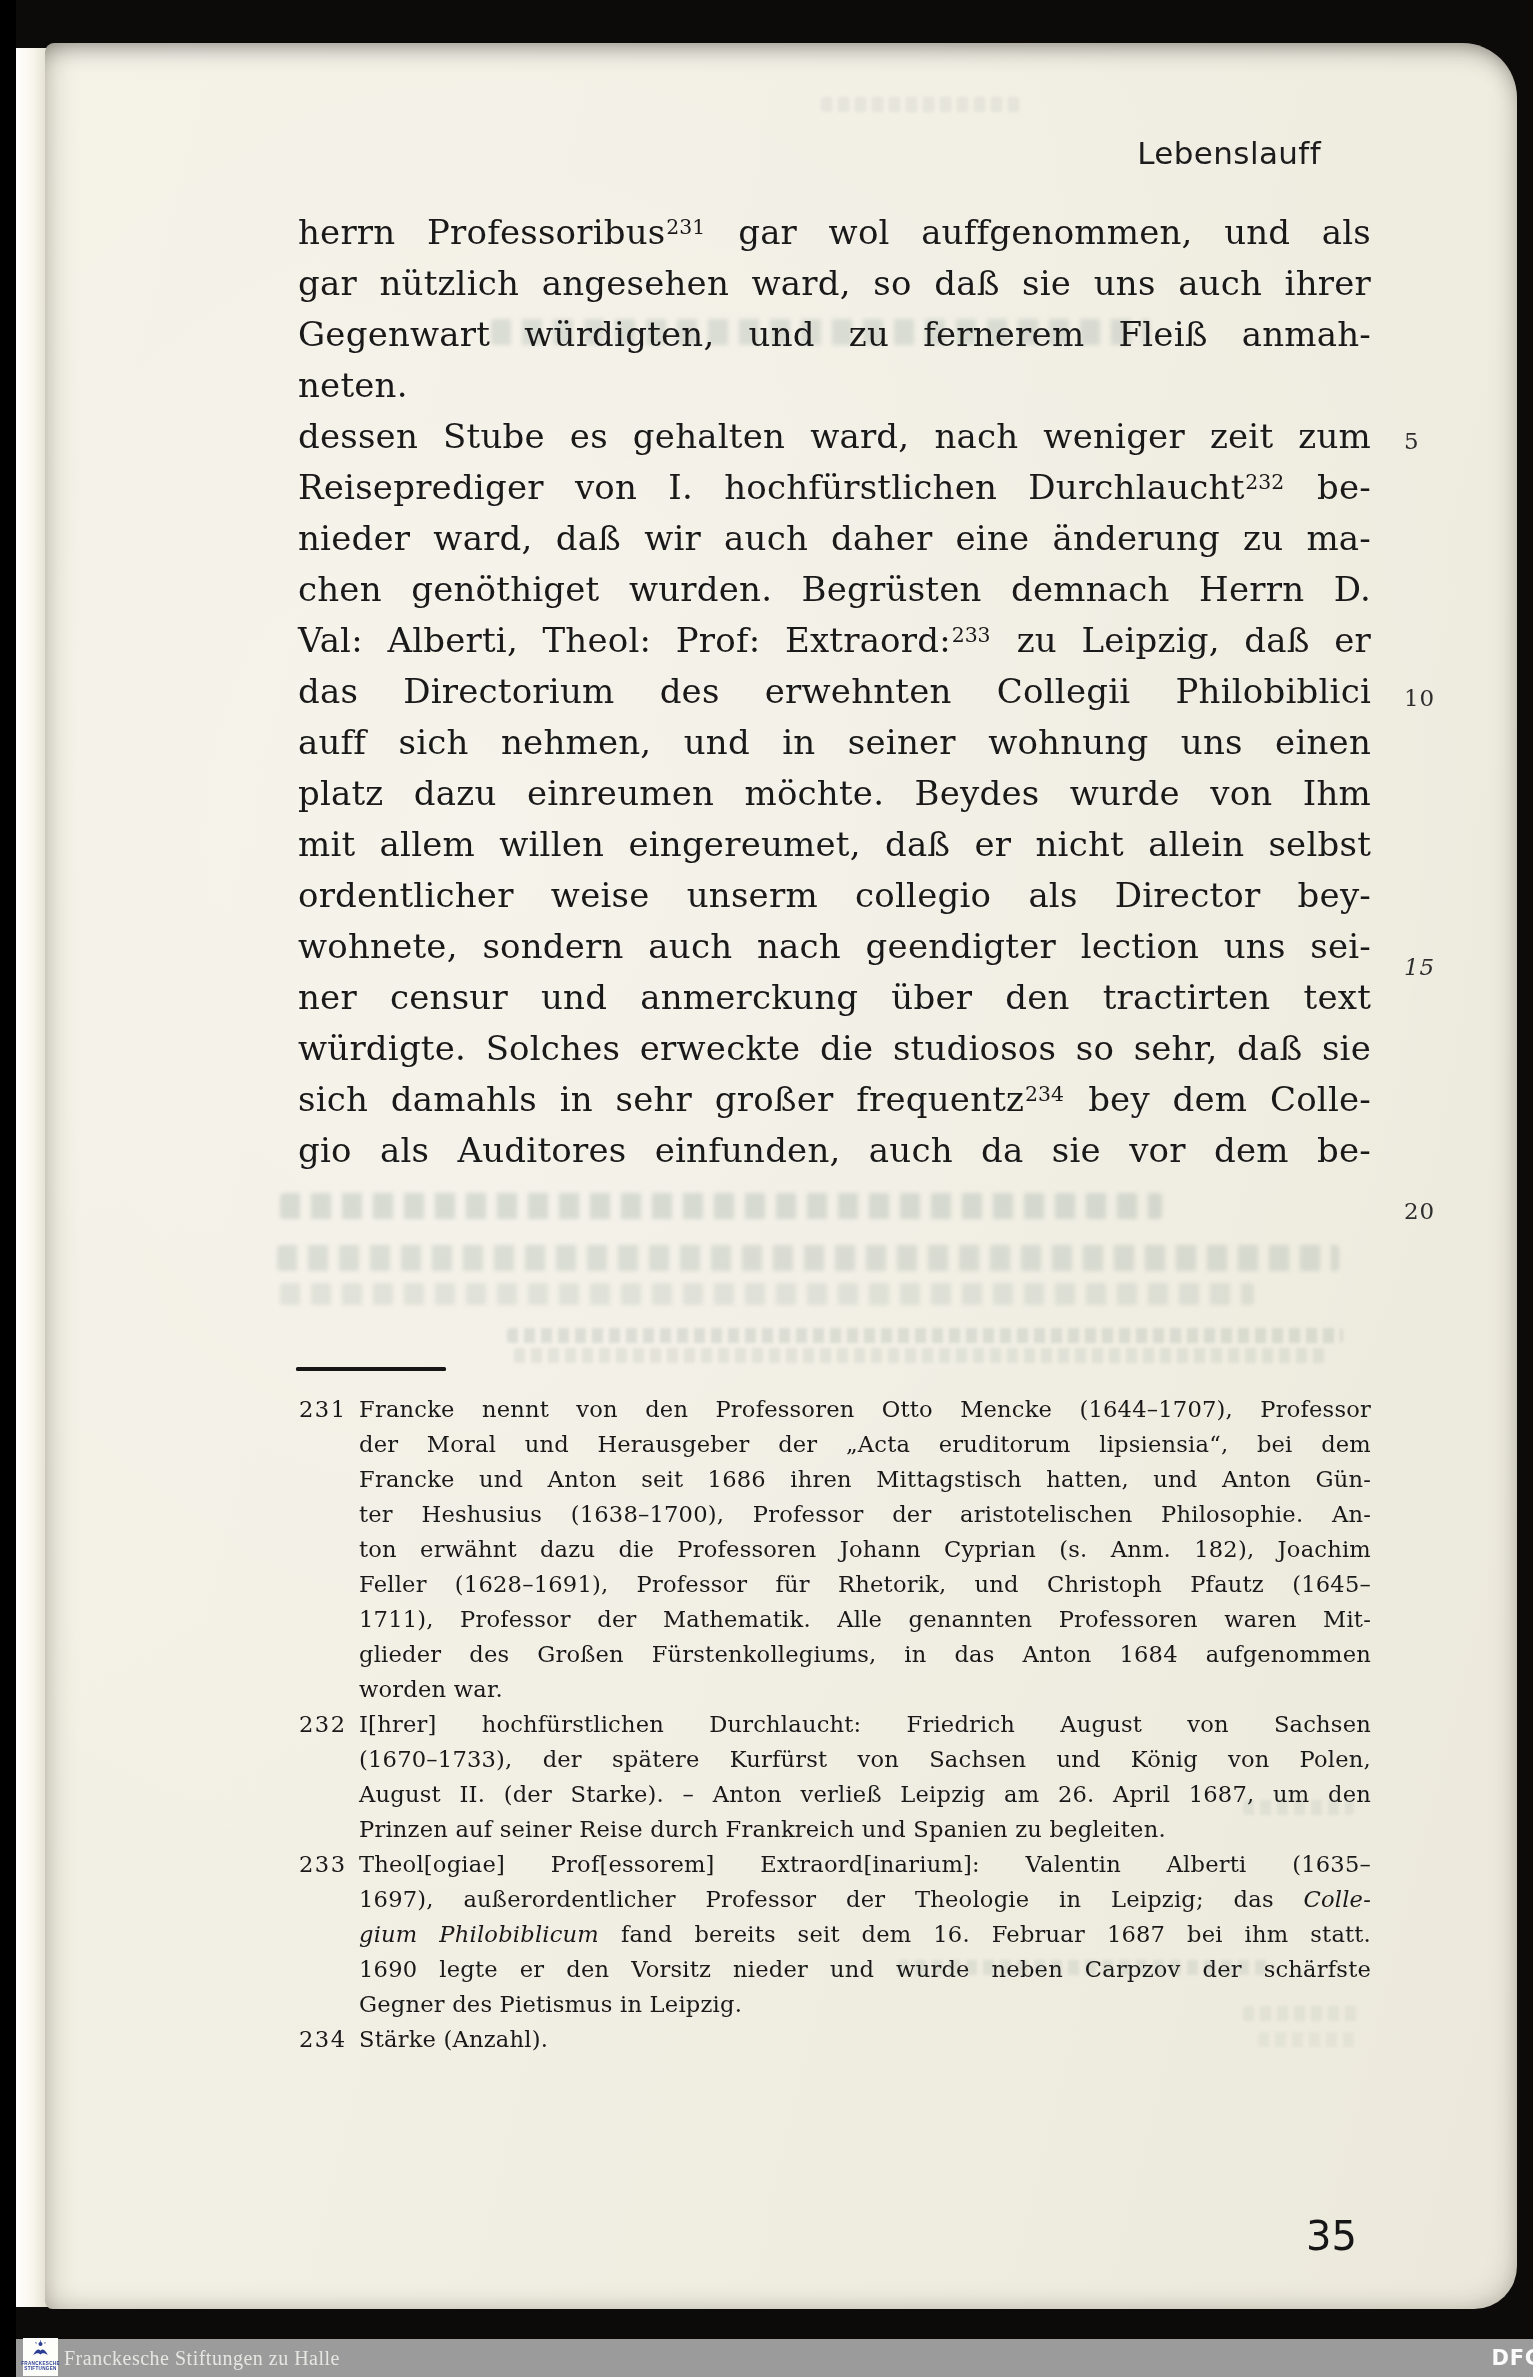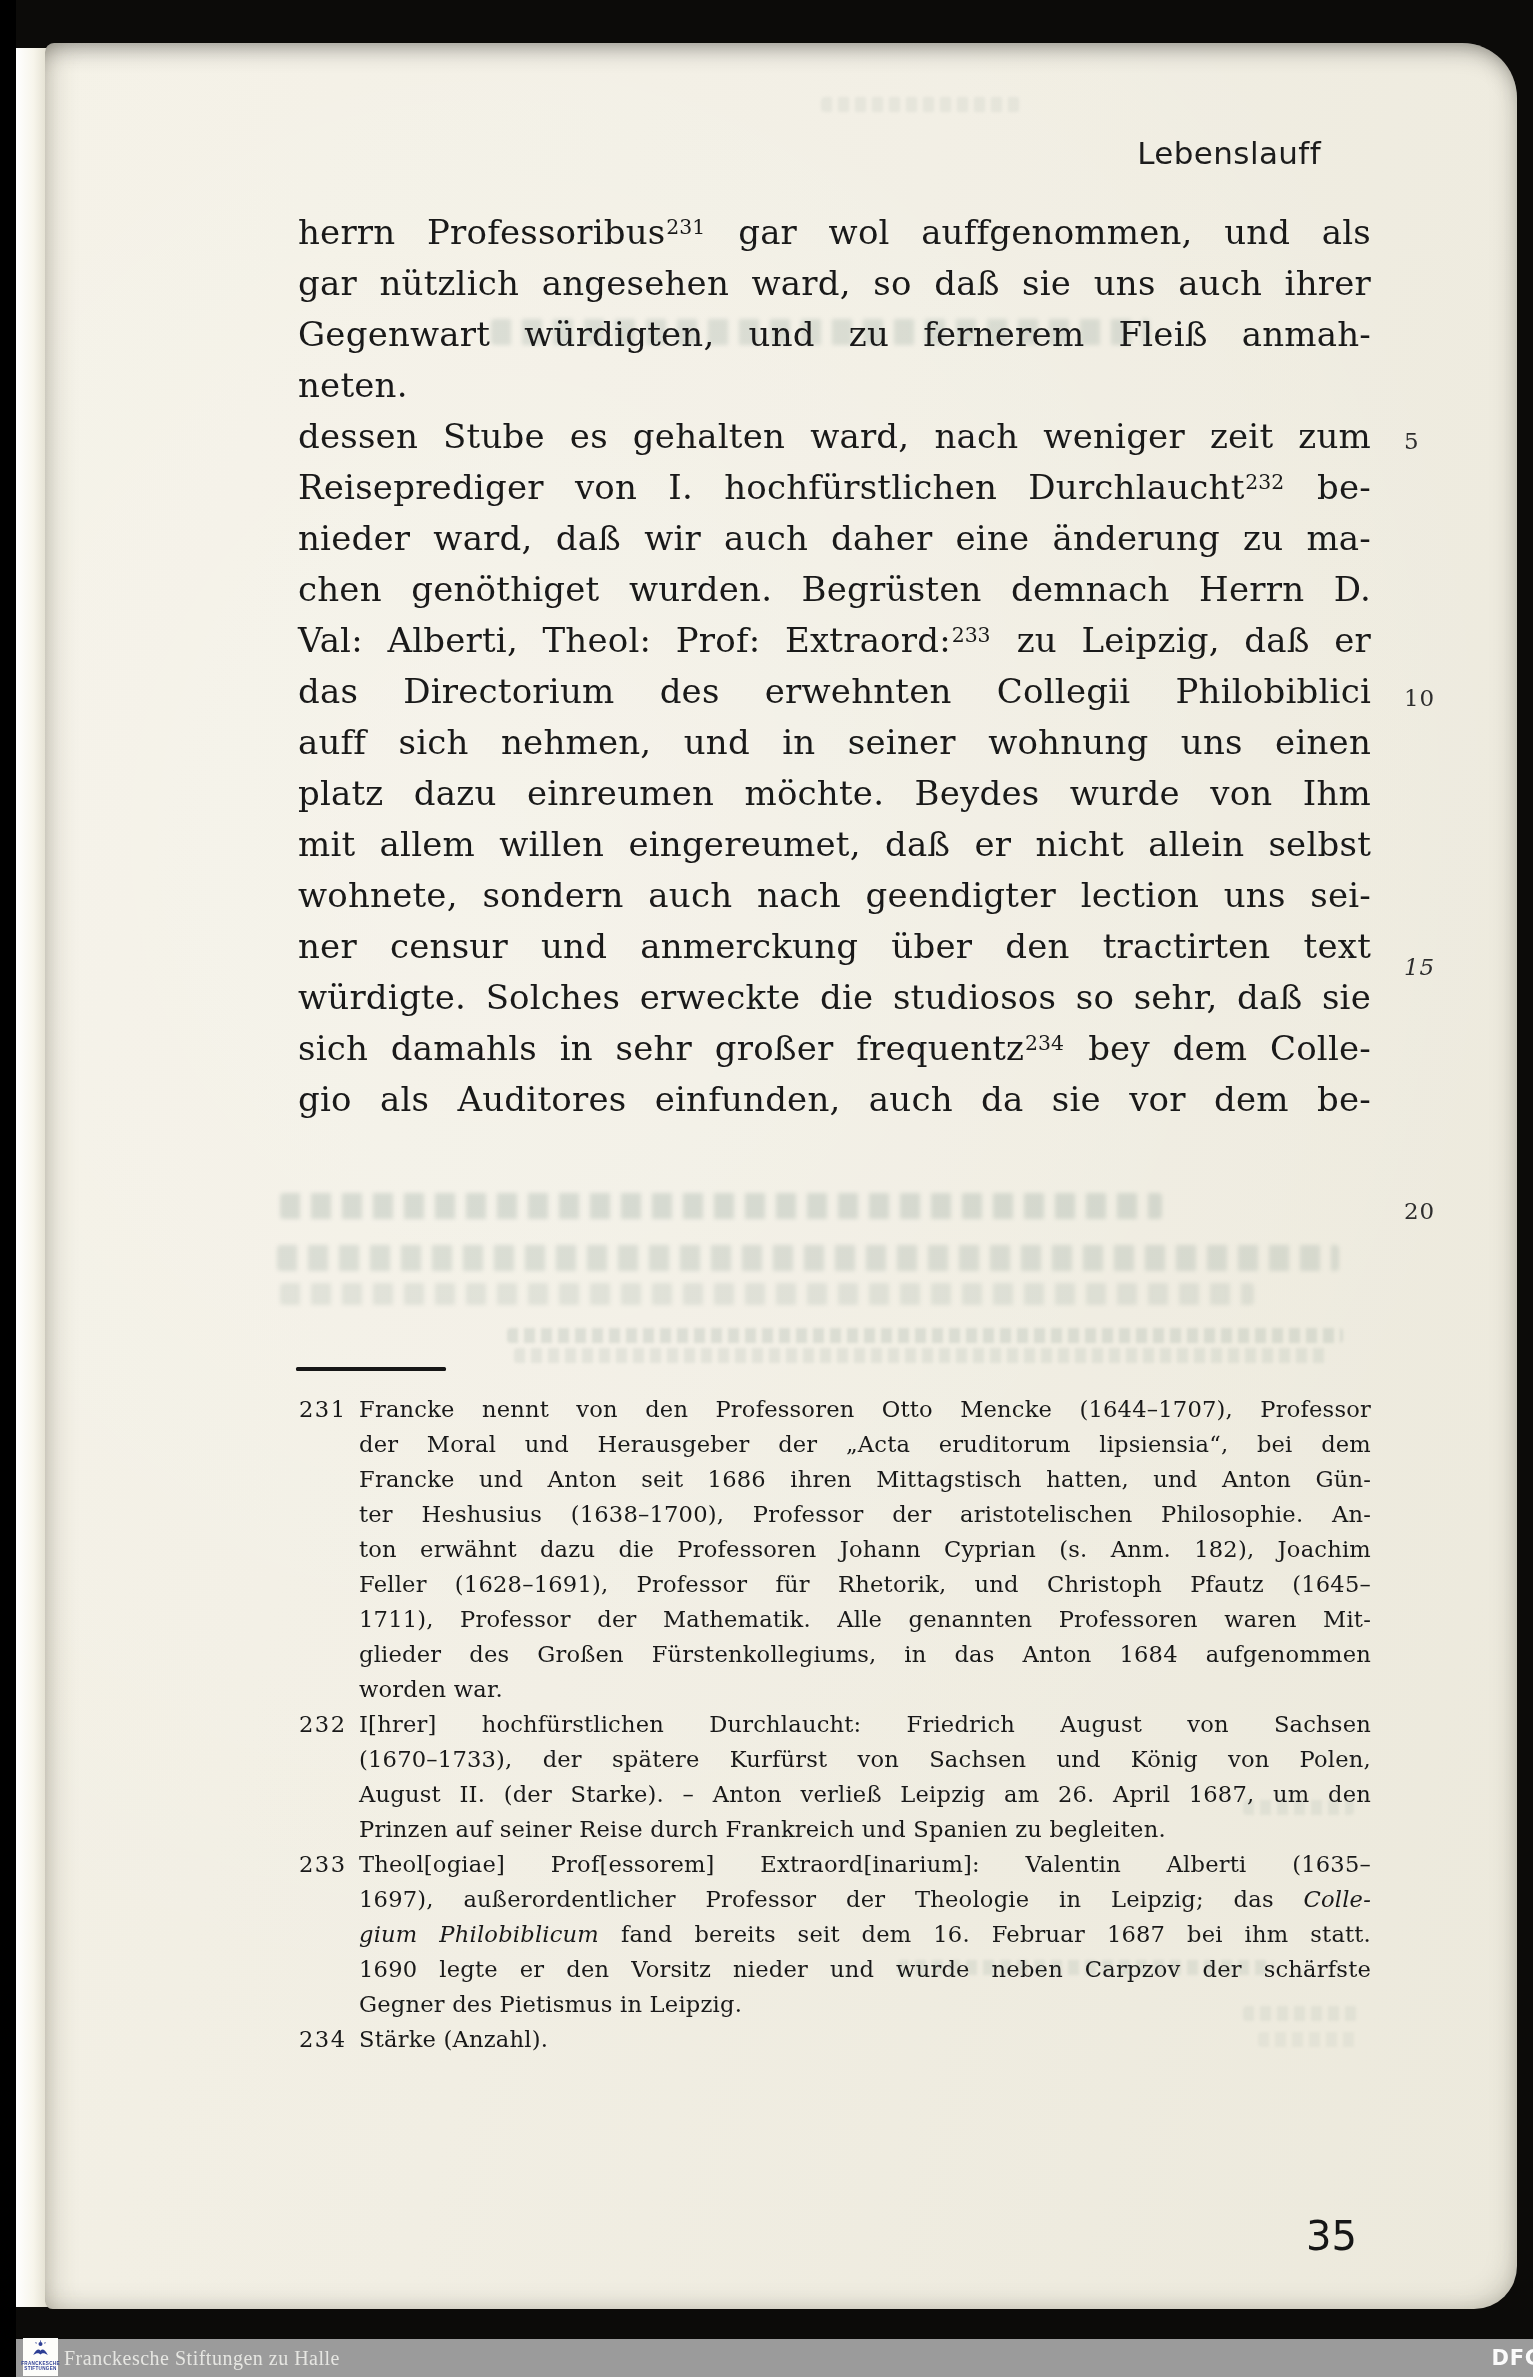--- a/index.html
+++ b/index.html
@@ -146,20 +146,21 @@
         <div class="line ragged"><span>neten.</span></div>
         <div class="line"><span>dessen Stube es gehalten ward, nach weniger zeit zum</span></div>
         <div class="line"><span>Reiseprediger von I. hochfürstlichen Durchlaucht</span><sup>232</sup><span> be-</span></div>
         <div class="line"><span>nieder ward, daß wir auch daher eine änderung zu ma-</span></div>
         <div class="line"><span>chen genöthiget wurden. Begrüsten demnach Herrn D.</span></div>
         <div class="line"><span>Val: Alberti, Theol: Prof: Extraord:</span><sup>233</sup><span> zu Leipzig, daß er</span></div>
         <div class="line"><span>das Directorium des erwehnten Collegii Philobiblici</span></div>
         <div class="line"><span>auff sich nehmen, und in seiner wohnung uns einen</span></div>
         <div class="line"><span>platz dazu einreumen möchte. Beydes wurde von Ihm</span></div>
         <div class="line"><span>mit allem willen eingereumet, daß er nicht allein selbst</span></div>
+        <div class="line"><span>ordentlicher weise unserm collegio als Director bey-</span></div>
         <div class="line"><span>wohnete, sondern auch nach geendigter lection uns sei-</span></div>
         <div class="line"><span>ner censur und anmerckung über den tractirten text</span></div>
         <div class="line"><span>würdigte. Solches erweckte die studiosos so sehr, daß sie</span></div>
         <div class="line"><span>sich damahls in sehr großer frequentz</span><sup>234</sup><span> bey dem Colle-</span></div>
         <div class="line"><span>gio als Auditores einfunden, auch da sie vor dem be-</span></div>
       </div>
 
     <div class="margin-nums" id="margin-nums">
         <div class="mnum" style="top: 385px;">5</div>
         <div class="mnum" style="top: 642px;">10</div>

